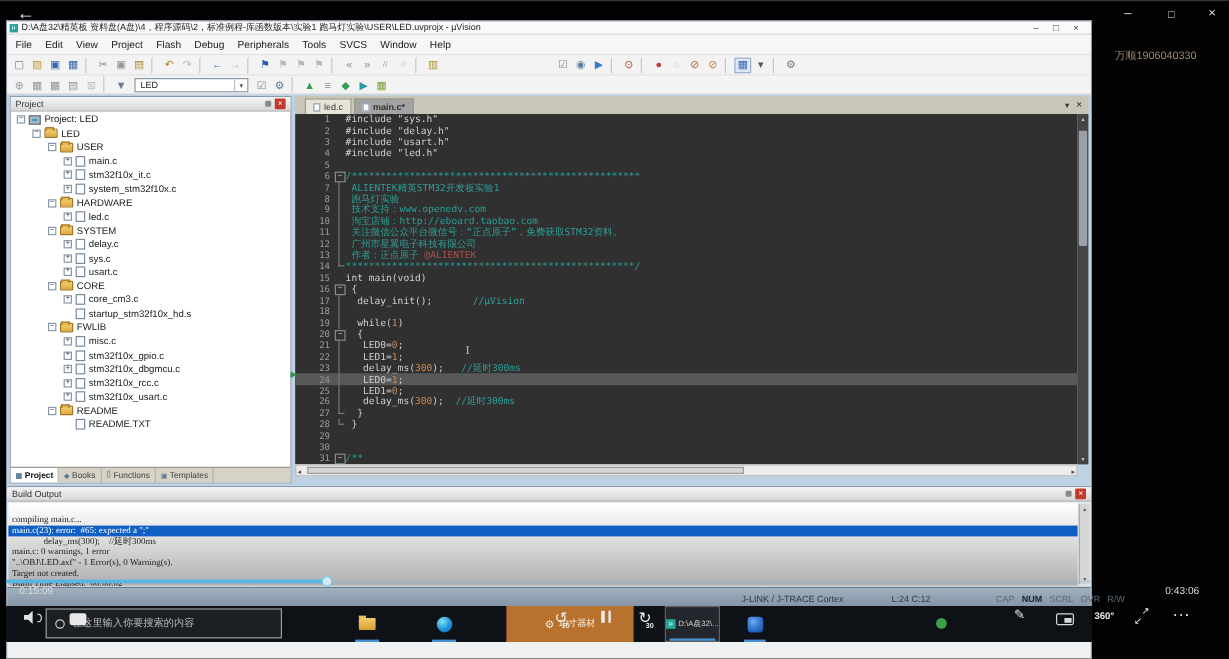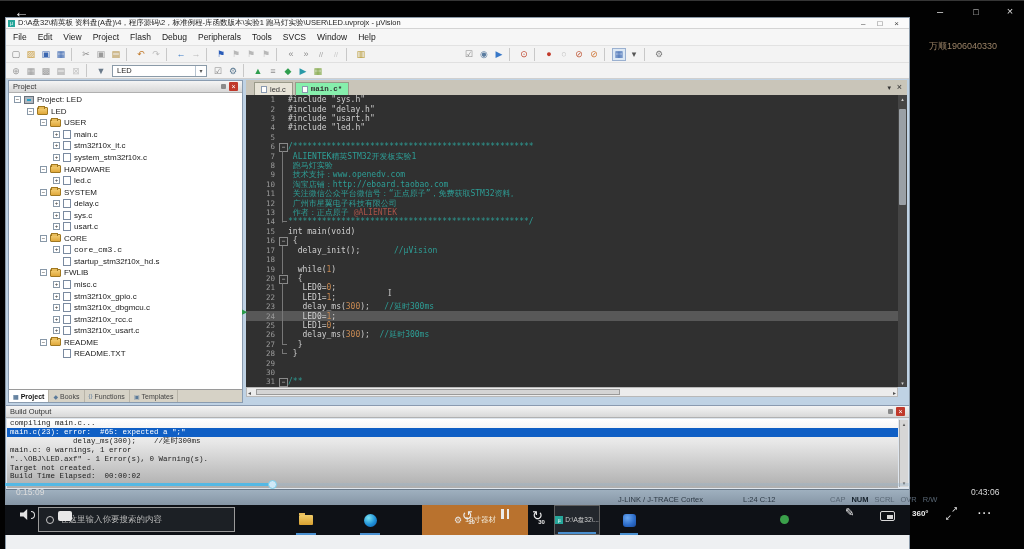--- a/index.html
+++ b/index.html
@@ -59,21 +59,21 @@
   .ptab { display:flex; align-items:center; padding:0 4px; color:#444; border-right:1px solid #b8b4a8; cursor:pointer; white-space:nowrap; }
   .ptab .g { font-size:6px; margin-right:2px; color:#5a7a9a; font-style:normal; }
   .ptab.active { background:#fff; font-weight:bold; color:#111; }
 
   .split-arrow { position:absolute; left:236px; top:229px; color:#2a9a4a; font-size:7px; cursor:pointer; z-index:3; }
 
   
   .editor { position:absolute; left:240px; right:2px; top:1px; height:323px; }
   .etabs { position:absolute; top:0; left:0; right:0; height:15px; background:#c9c5b9; display:flex; align-items:flex-end; padding-left:8px; gap:2px; }
   .etab { height:13px; display:flex; align-items:center; padding:0 6px; font-size:7.5px; background:#e8e4d8; border:1px solid #9a9a8a; border-bottom:none; color:#333; cursor:pointer; white-space:nowrap; }
-  .etab.active { background:#86efac; font-weight:bold;font-family:Liberation Mono, monospace; }
+  .etab.active { background:#a3a3a3; font-weight:bold; }
   .fico { width:6px; height:7px; background:#fff; border:1px solid #8a9ab0; margin-right:3px; font-style:normal; }
   .etb-dd { position:absolute; right:16px; top:4px; font-size:7px; color:#333; cursor:pointer; }
   .etb-x { position:absolute; right:5px; top:2px; font-size:9px; color:#333; cursor:pointer; }
 
   .code { position:absolute; top:15px; left:0; right:9px; height:292px; background:#303030; overflow:hidden; font-family:"DejaVu Sans Mono", monospace; }
   .cl { display:flex; align-items:center; height:9.42px; }
   .cl.hl { background:#585858; }
   .ln { width:32px; text-align:right; padding-right:3px; color:#9a9a9a; font-size:7.5px; flex:none; }
   .fold { width:10px; height:100%; flex:none; position:relative; }
   .fold.f-box::after { content:'−'; position:absolute; left:1px; top:1px; width:7px; height:7px; border:1px solid #8a8a8a; color:#c8c8c8; font-size:6px; line-height:5px; text-align:center; }
@@ -87,21 +87,21 @@
   .vthumb { position:absolute; top:14px; left:1px; right:1px; height:96px; background:#9aa0a6; border-radius:1px; }
   .sa { position:absolute; left:0; right:0; text-align:center; font-size:5px; color:#d0d0d0; }
   .sa.up { top:1px; } .sa.dn { bottom:1px; }
   .hscroll { position:absolute; left:0; right:9px; top:307px; height:10px; background:#ececec; border:1px solid #b8b8b8; }
   .hthumb { position:absolute; left:9px; width:56%; top:1px; bottom:1px; background:#d4d4d4; border:1px solid #9a9a9a; }
   .hscroll .sa { color:#555; font-size:6px; top:1px; }
   .hscroll .sa.l { left:1px; right:auto; } .hscroll .sa.r { right:1px; left:auto; }
 
   
   .bo { position:absolute; left:0; right:0; top:387px; height:84px; background:#dfe6ee; border-top:1px solid #8a9ab0; }
-  .bo-body { position:absolute; top:13px; left:1px; right:11px; bottom:1px; background:linear-gradient(#ffffff,#e6e6e6 35%,#aeaeae); font-family:Liberation Mono, monospace; padding-top:0; }
+  .bo-body { position:absolute; top:13px; left:1px; right:11px; bottom:1px; background:linear-gradient(#ffffff,#e6e6e6 35%,#aeaeae); font-family:Liberation Serif, serif; padding-top:10px; }
   .bl { white-space:pre; font-size:7.5px; line-height:8.9px; color:#222; padding-left:3px; overflow:hidden; }
   .bl.hl { background:#0f5fc5; color:#fff; }
   .bo-vscroll { position:absolute; right:1px; top:14px; width:9px; bottom:2px; background:#d6d6d6; border-left:1px solid #aaa; }
   .bo-vscroll .sa { color:#555; }
 
   
   .sbar { position:absolute; left:0; right:0; top:471px; height:17px; background:linear-gradient(#9fb0bf,#8494a4); border-top:1px solid #6a7a8a; font-size:7.5px; color:#2e3a46; }
   .sb-dbg { position:absolute; left:612px; top:5px; }
   .sb-pos { position:absolute; left:737px; top:5px; }
   .sb-flags { position:absolute; left:810px; top:5px; display:flex; gap:6px;margin-left:14px; }
@@ -429,21 +429,21 @@
                 <span class="ticon i-file"></span>
                 <span class="tlabel">usart.c</span>
               </div>
 
               <div class="titem" style="padding-left: 29px;">
                 <span class="exp minus">−</span>
                 <span class="ticon i-folder"></span>
                 <span class="tlabel">CORE</span>
               </div>
 
-              <div class="titem" style="padding-left: 42px; font-family: Liberation Mono, monospace;">
+              <div class="titem" style="padding-left: 42px;">
                 <span class="exp plus">+</span>
                 <span class="ticon i-file"></span>
                 <span class="tlabel">core_cm3.c</span>
               </div>
 
               <div class="titem" style="padding-left: 42px;">
                 <span class="exp none"></span>
                 <span class="ticon i-file"></span>
                 <span class="tlabel">startup_stm32f10x_hd.s</span>
               </div>

